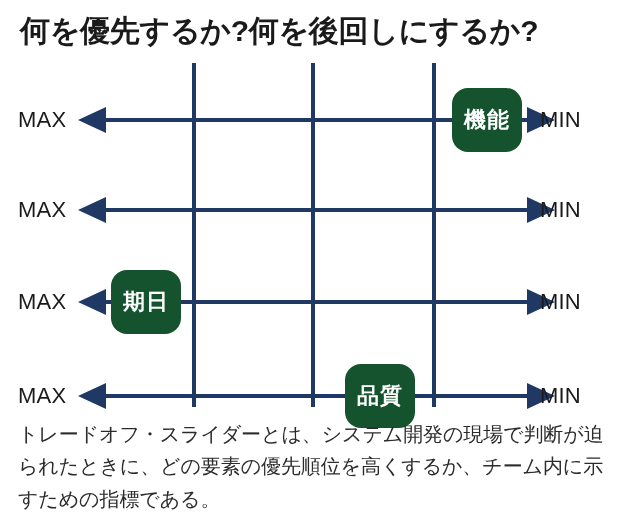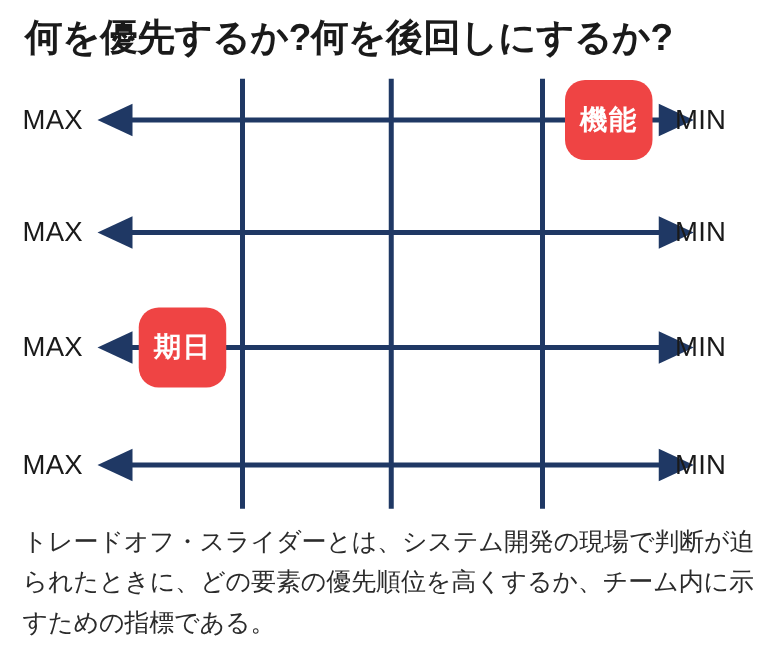--- a/index.html
+++ b/index.html
@@ -52,20 +52,21 @@
     width: 4px;
     height: 344px;
     background: #1f3864;
   }
 
   .row {
     position: absolute;
     left: 0;
     width: 523px;
     height: 40px;
+    margin-top: 24px;
   }
 
   .axis-label {
     position: absolute;
     top: 50%;
     transform: translateY(-50%);
     font-size: 22px;
     font-weight: 400;
     letter-spacing: 0.2px;
     color: #1a1a1a;
@@ -103,21 +104,21 @@
   }
 
   
   .chip {
     position: absolute;
     top: 50%;
     transform: translate(-50%, -50%);
     min-width: 70px;
     height: 64px;
     border-radius: 16px;
-    background: #ef4444;
+    background: #14532d;
     color: #ffffff;
     font-size: 22px;
     font-weight: 700;
     letter-spacing: 1px;
     display: flex;
     align-items: center;
     justify-content: center;
     padding: 0 10px;
     box-sizing: border-box;
     white-space: nowrap;
@@ -172,20 +173,21 @@
       <span class="arrow right"></span>
       <span class="chip" style="left:146px;">期日</span>
       <span class="axis-label min">MIN</span>
     </div>
 
     <div class="row" style="top:294px;">
       <span class="axis-label max">MAX</span>
       <span class="arrow left"></span>
       <span class="track"></span>
       <span class="arrow right"></span>
+      <span class="chip" style="left:380px;">品質</span>
       <span class="axis-label min">MIN</span>
     </div>
 
   </div>
 
   <div class="caption">トレードオフ・スライダーとは、システム開発の現場で判断が迫られたときに、どの要素の優先順位を高くするか、チーム内に示すための指標である。</div>
 
 </div>
 
 </body></html>

